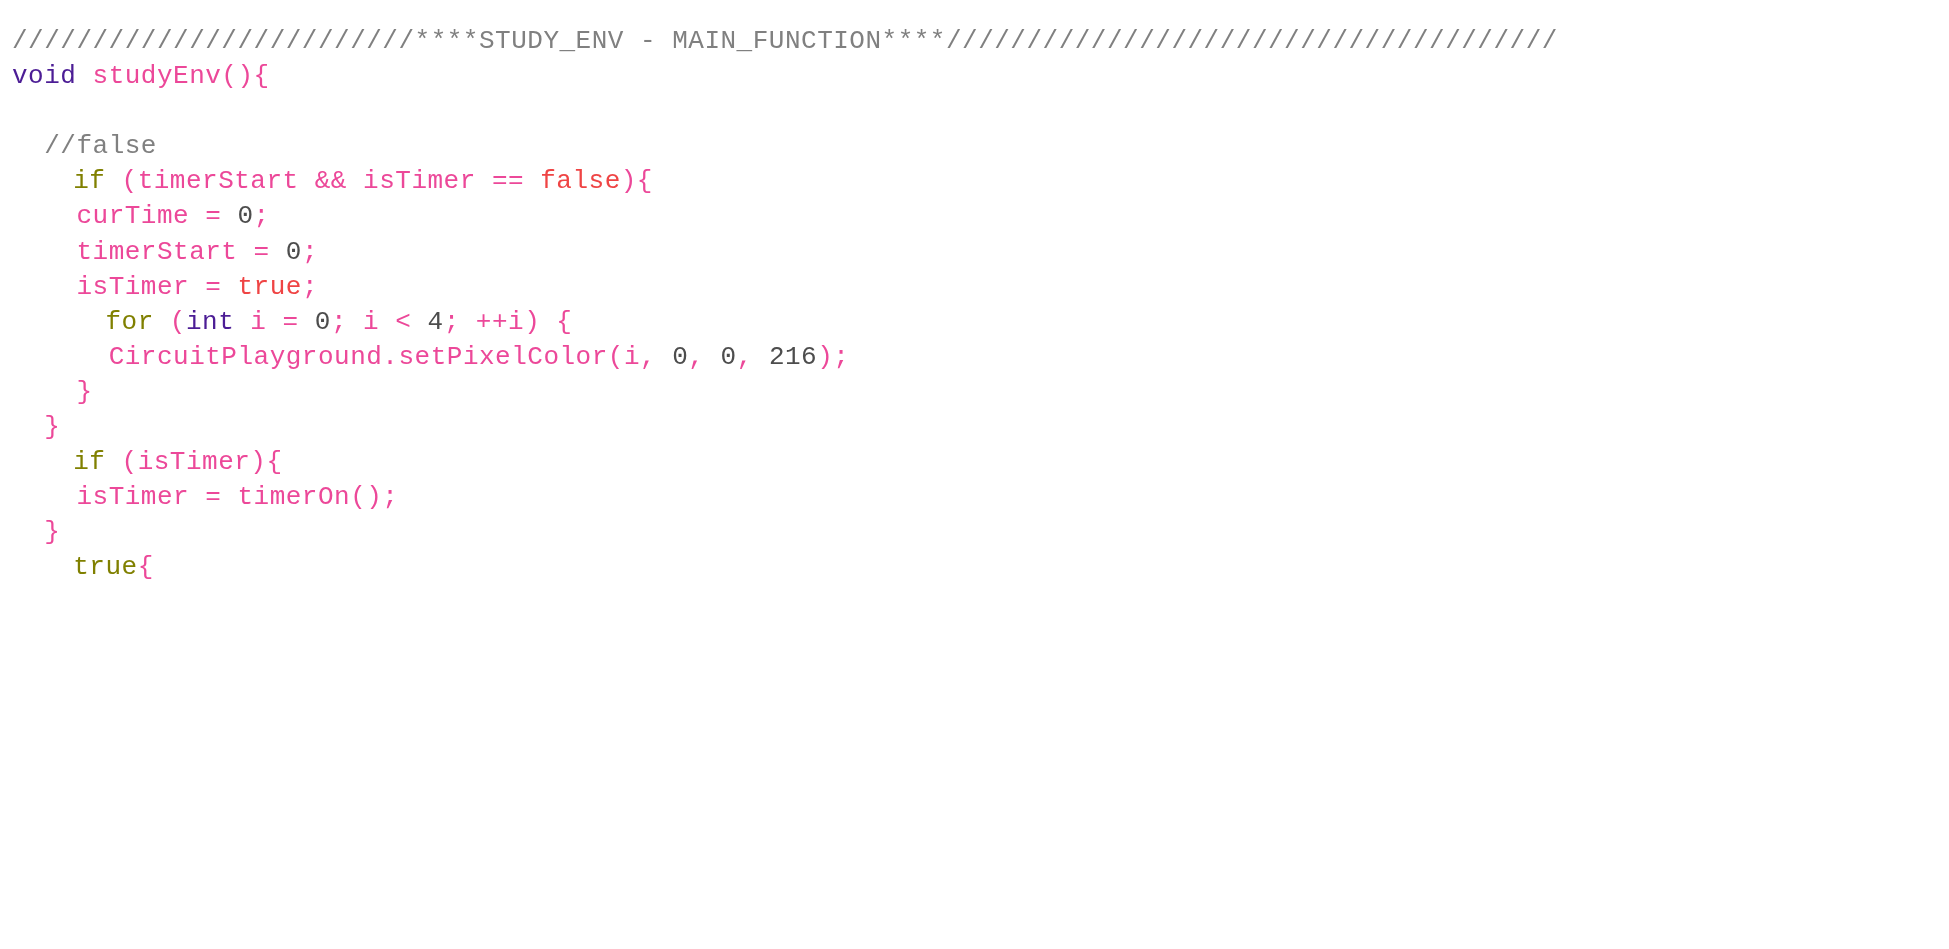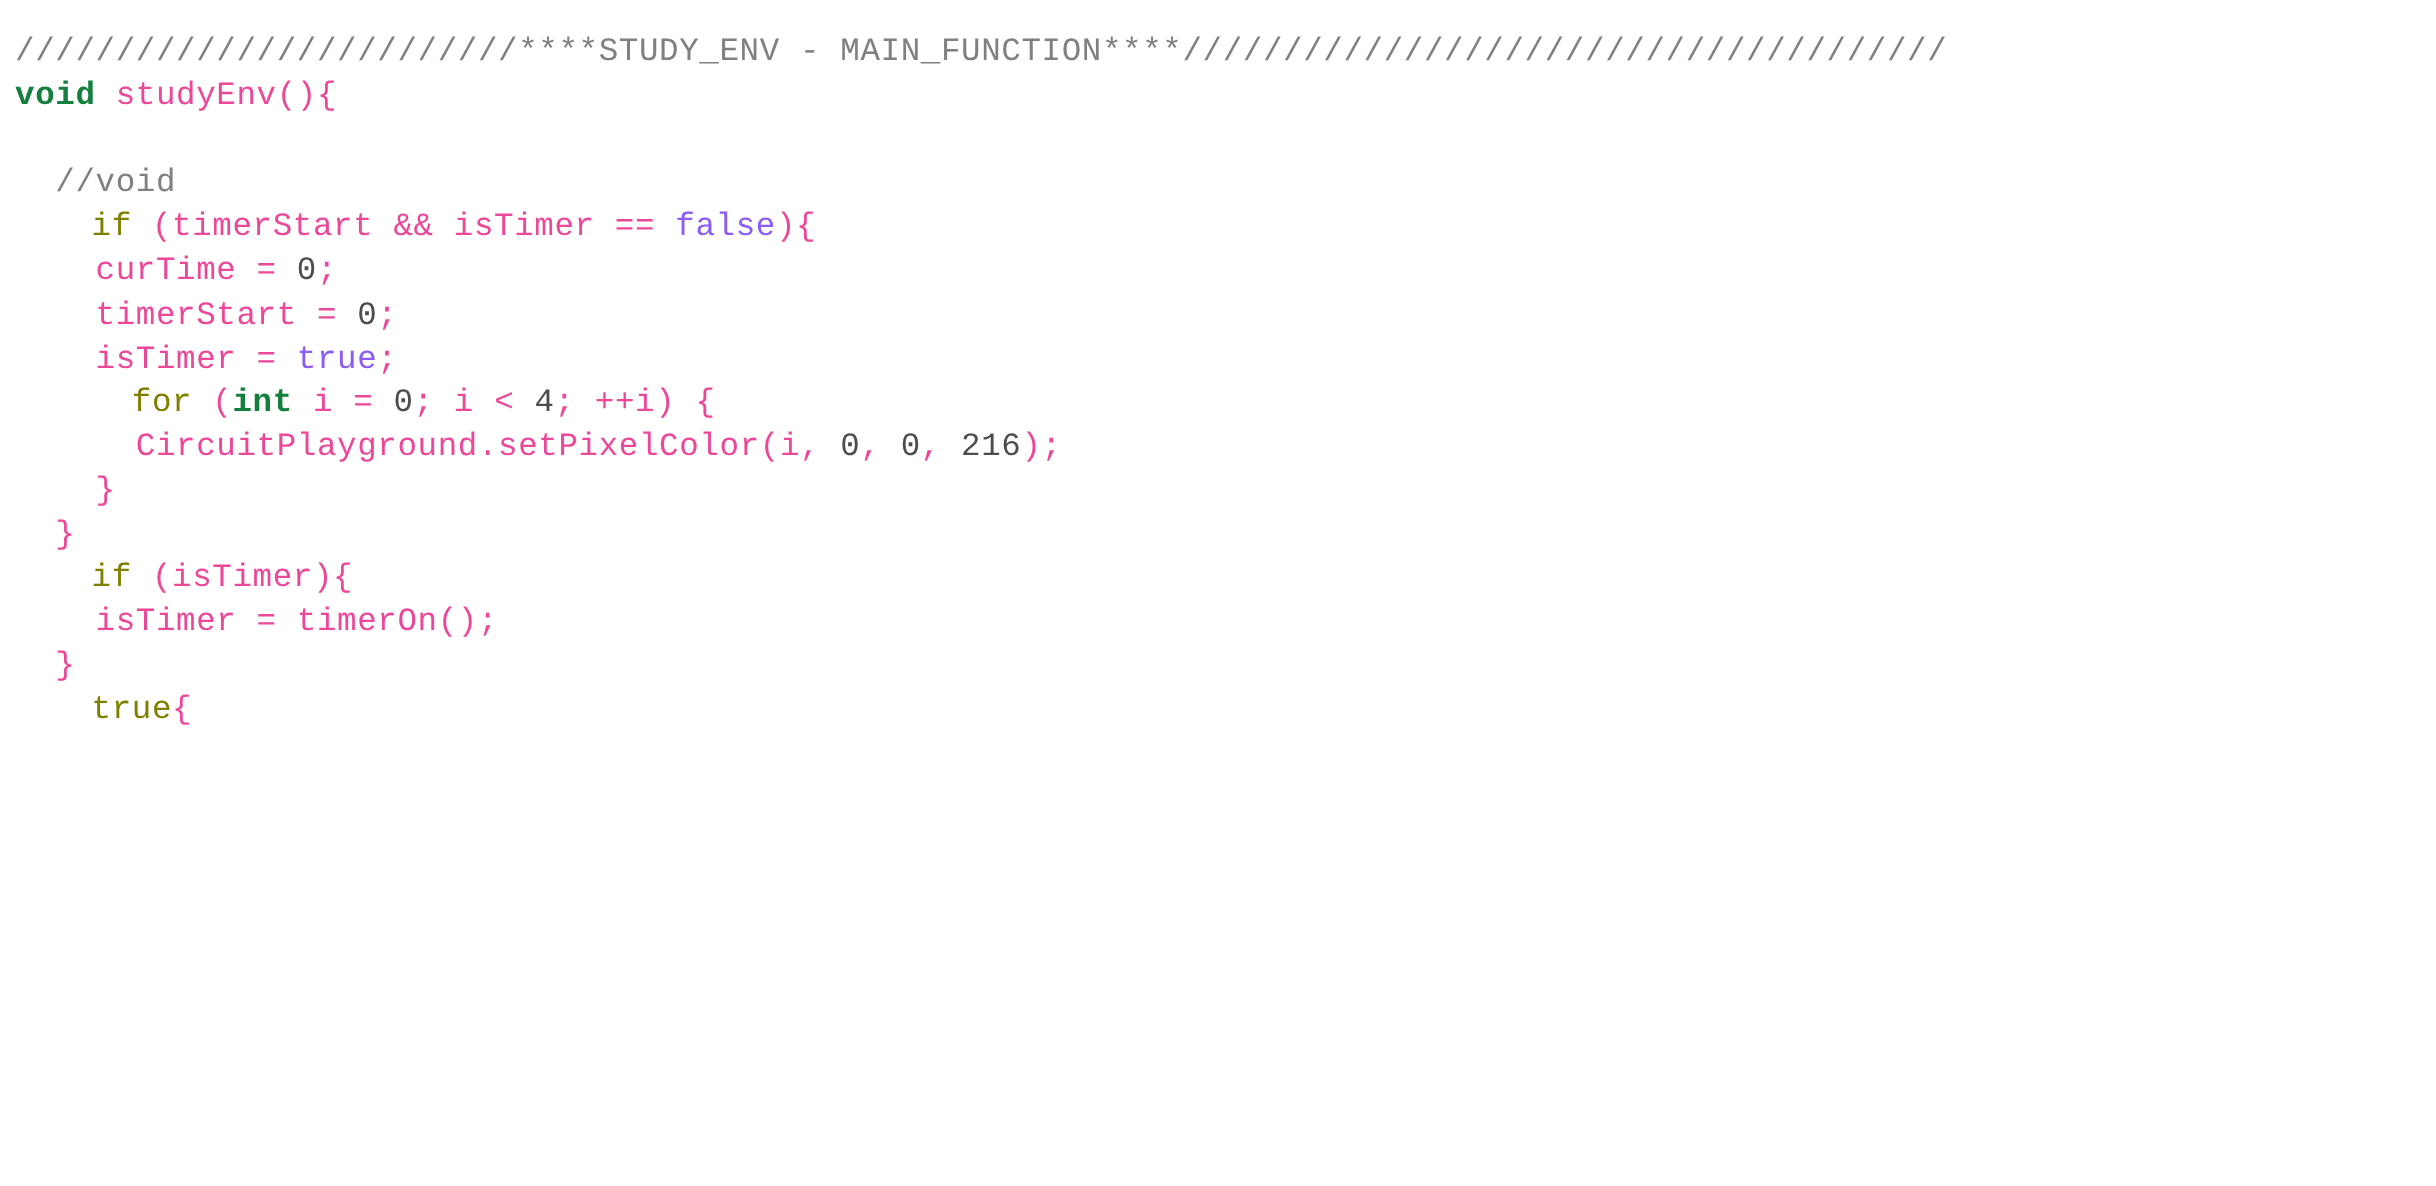--- a/index.html
+++ b/index.html
@@ -15,32 +15,32 @@
     padding: 24px 12px;
     font-family: "Courier New", Courier, monospace;
     font-size: 26px;
     line-height: 1.35;
     letter-spacing: 0.5px;
     color: #4d4d4d;
     white-space: pre;
   }
   .c-comment { color: #808080; text-align: right; }
   .c-keyword { color: #808000; margin-left: 29px; }
-  .c-type    { color: #15803d; font-weight: bold; }
-  .c-literal { color: #8b5cf6; text-align: right; }
+  .c-type    { color: #4c1d95; }
+  .c-literal { color: #ef4444; text-align: right; }
   .c-num     { color: #4d4d4d; }
   .c-ident   { color: #ec4899; }
 </style>
 </head>
 <body>
 
 <pre class="code" id="code-block"><span class="c-comment">/////////////////////////****STUDY_ENV - MAIN_FUNCTION****//////////////////////////////////////</span>
 <span class="c-type">void</span><span class="c-ident"> studyEnv(){</span>
 
-  <span class="c-comment">//void</span>
+  <span class="c-comment">//false</span>
   <span class="c-keyword">if</span><span class="c-ident"> (timerStart &amp;&amp; isTimer == </span><span class="c-literal">false</span><span class="c-ident">){</span>
     <span class="c-ident">curTime = </span><span class="c-num">0</span><span class="c-ident">;</span>
     <span class="c-ident">timerStart = </span><span class="c-num">0</span><span class="c-ident">;</span>
     <span class="c-ident">isTimer = </span><span class="c-literal">true</span><span class="c-ident">;</span>
     <span class="c-keyword">for</span><span class="c-ident"> (</span><span class="c-type">int</span><span class="c-ident"> i = </span><span class="c-num">0</span><span class="c-ident">; i &lt; </span><span class="c-num">4</span><span class="c-ident">; ++i) {</span>
       <span class="c-ident">CircuitPlayground.setPixelColor(i, </span><span class="c-num">0</span><span class="c-ident">, </span><span class="c-num">0</span><span class="c-ident">, </span><span class="c-num">216</span><span class="c-ident">);</span>
     <span class="c-ident">}</span>
   <span class="c-ident">}</span>
   <span class="c-keyword">if</span><span class="c-ident"> (isTimer){</span>
     <span class="c-ident">isTimer = timerOn();</span>

